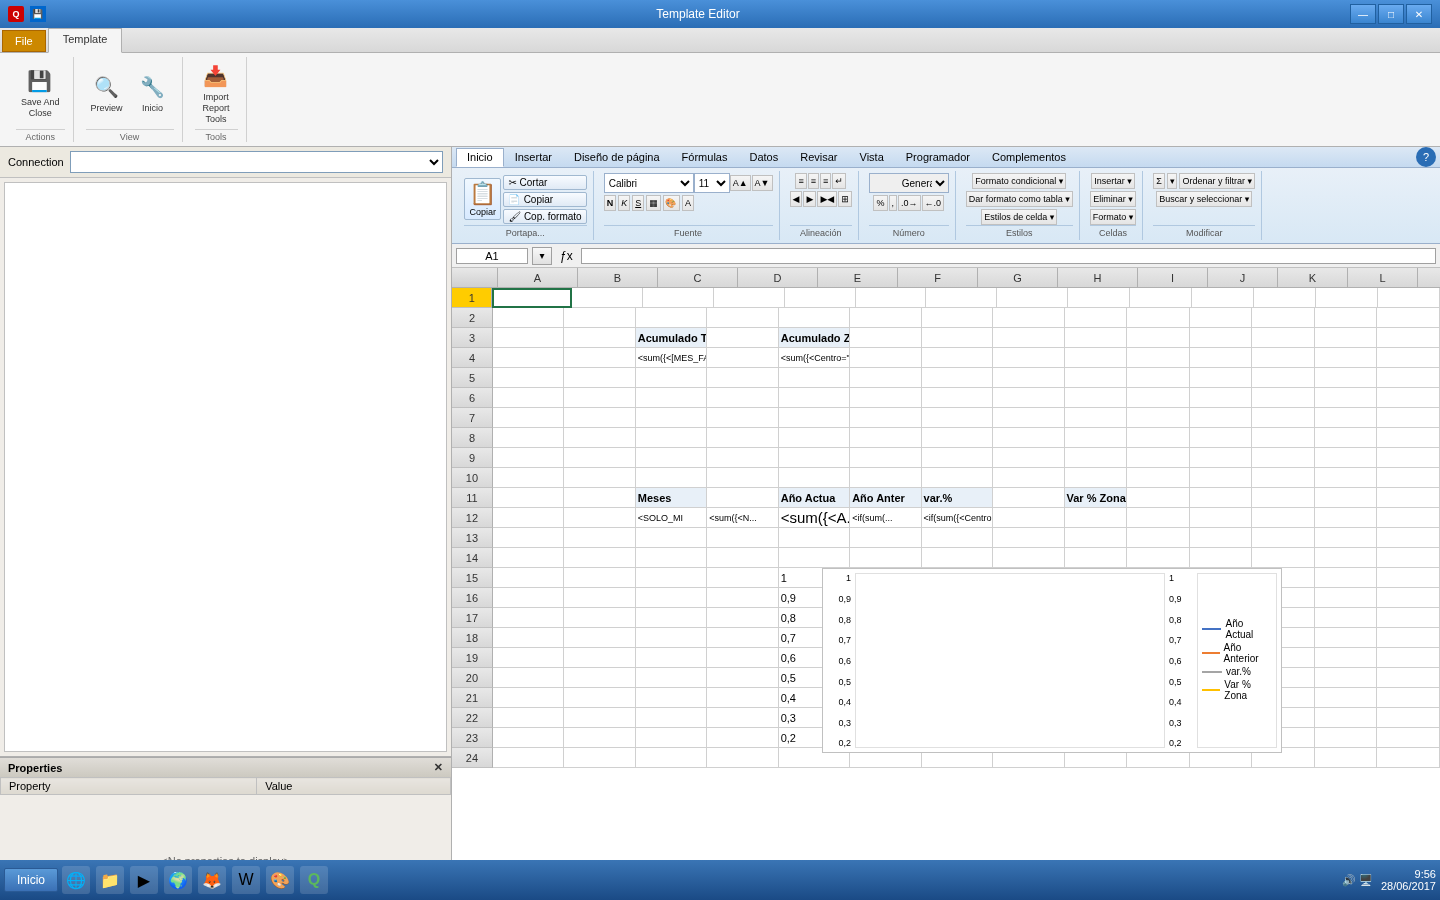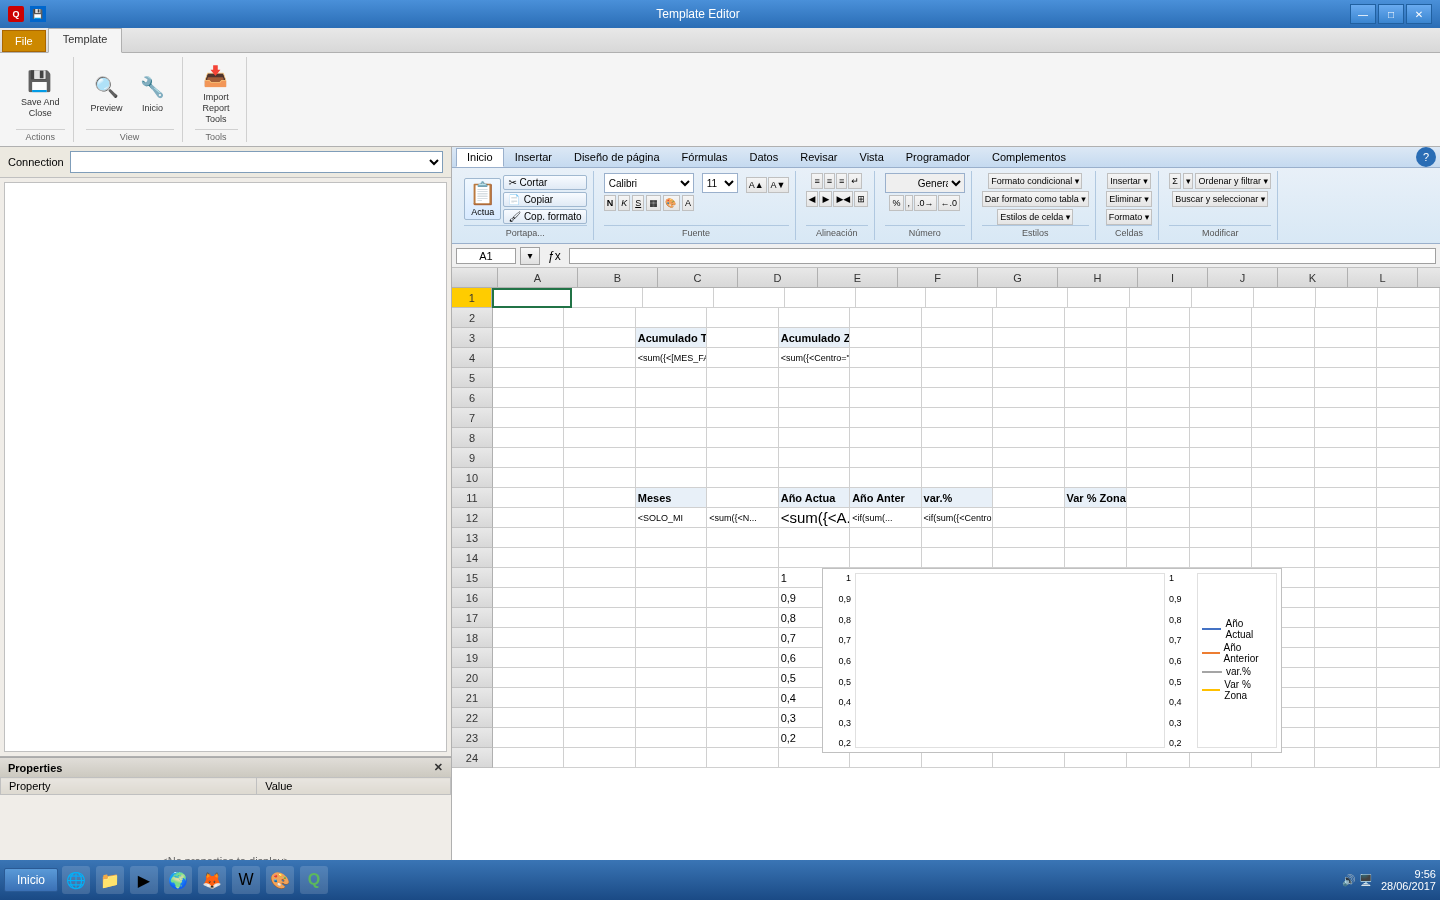--- a/index.html
+++ b/index.html
@@ -60,21 +60,21 @@
     .excel-tab { padding: 2px 10px; font-size: 11px; cursor: pointer; border: 1px solid transparent; }
     .excel-tab.active { background: white; border: 1px solid #9ab0cc; border-bottom: 1px solid white; margin-bottom: -1px; }
     .excel-ribbon-body { background: linear-gradient(to bottom, #e8f0f8, #d8e8f5); padding: 3px 6px; display: flex; gap: 4px; align-items: stretch; }
     .excel-group { border-right: 1px solid #b0c8e0; padding: 2px 6px; display: flex; flex-direction: column; }
     .excel-group-items { display: flex; gap: 2px; align-items: center; flex: 1; }
     .excel-group-label { font-size: 9px; text-align: center; color: #555; padding-top: 2px; border-top: 1px solid #b0c8e0; }
     .excel-btn { padding: 1px 4px; font-size: 10px; background: linear-gradient(to bottom, #f8fbff, #e0eaf5); border: 1px solid #a0b8d0; border-radius: 2px; cursor: pointer; white-space: nowrap; }
 
     
     .formula-bar { display: flex; align-items: center; background: #f0f0f0; border-bottom: 1px solid #c0c0c0; padding: 1px 4px; gap: 4px; height: 24px; }
-    .cell-ref { width: 60px; border: 1px solid #a0a0a0; background: white; padding: 1px 4px; font-size: 11px; text-align: center; }
+    .cell-ref { width: 72px; border: 1px solid #a0a0a0; background: white; padding: 1px 4px; font-size: 11px; text-align: center; }
     .formula-btn { width: 20px; height: 18px; background: linear-gradient(to bottom, #f8f8f8, #e0e0e0); border: 1px solid #a0a0a0; cursor: pointer; font-size: 10px; display: flex; align-items: center; justify-content: center; }
     .formula-input { flex: 1; border: 1px solid #a0a0a0; background: white; padding: 1px 4px; font-size: 11px; }
 
     
     .spreadsheet { flex: 1; overflow: hidden; background: white; }
     .col-header { height: 20px; background: linear-gradient(to bottom, #e8e8e8, #d8d8d8); border-right: 1px solid #b0b0b0; border-bottom: 1px solid #b0b0b0; text-align: center; font-size: 11px; display: flex; align-items: center; justify-content: center; color: #333; }
     .row-header { height: 20px; min-height: 20px; width: 46px; background: linear-gradient(to bottom, #e8e8e8, #d8d8d8); border-right: 1px solid #b0b0b0; border-bottom: 1px solid #c0c0c0; text-align: center; font-size: 11px; display: flex; align-items: center; justify-content: center; color: #333; }
     .row-header.selected { background: #ffcc00; }
     .cell { height: 20px; min-height: 20px; border-right: 1px solid #d0d0d0; border-bottom: 1px solid #d0d0d0; font-size: 11px; padding: 0 2px; overflow: hidden; white-space: nowrap; display: flex; align-items: center; background: white; }
     .cell.selected { border: 2px solid #217346; background: white; }
@@ -212,34 +212,34 @@
         </div>
         <div style="width:20px;height:20px;background:#2a6db5;color:white;border-radius:50%;display:flex;align-items:center;justify-content:center;font-size:11px;cursor:pointer;">?</div>
       </div>
 
       <div class="excel-ribbon-body">
 
         <div class="excel-group">
           <div class="excel-group-items">
             <div style="display:flex;flex-direction:column;align-items:center;border:1px solid #a0b8d0;border-radius:2px;padding:2px 4px;cursor:pointer;background:linear-gradient(to bottom,#f0f8ff,#d8eaff);">
               <span style="font-size:22px;">📋</span>
-              <span style="font-size:9px;">Actua</span>
+              <span style="font-size:9px;">Copiar</span>
             </div>
             <div style="display:flex;flex-direction:column;gap:2px;">
               <div class="excel-btn">✂ Cortar</div>
               <div class="excel-btn">📄 Copiar</div>
               <div class="excel-btn">🖌 Cop. formato</div>
             </div>
           </div>
           <div class="excel-group-label">Portapa...</div>
         </div>
 
         <div class="excel-group">
           <div class="excel-group-items" style="flex-direction:column;align-items:flex-start;gap:2px;">
-            <div style="display:flex;gap:8px;align-items:flex-end;">
+            <div style="display:flex;gap:0;align-items:center;">
               <select class="font-select"><option>Calibri</option></select>
               <select class="size-select"><option>11</option></select>
               <div style="display:flex;gap:1px;">
                 <button class="mini-btn">A▲</button>
                 <button class="mini-btn">A▼</button>
               </div>
             </div>
             <div style="display:flex;gap:2px;align-items:center;">
               <button class="mini-btn" style="font-weight:bold;">N</button>
               <button class="mini-btn" style="font-style:italic;">K</button>

